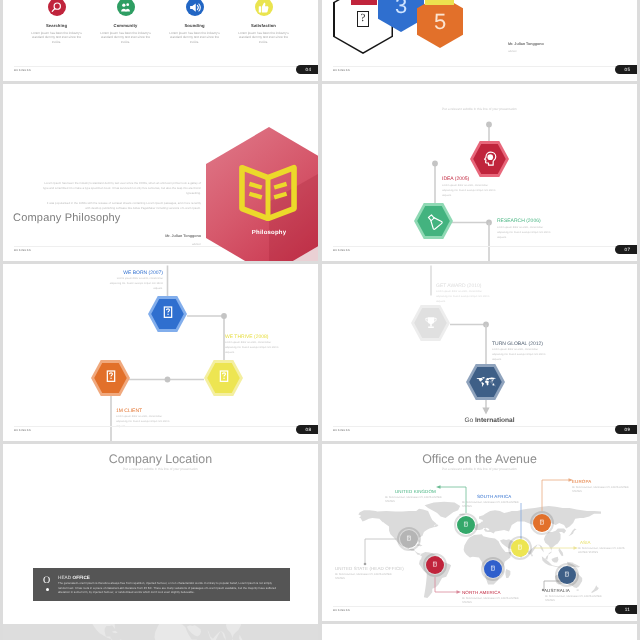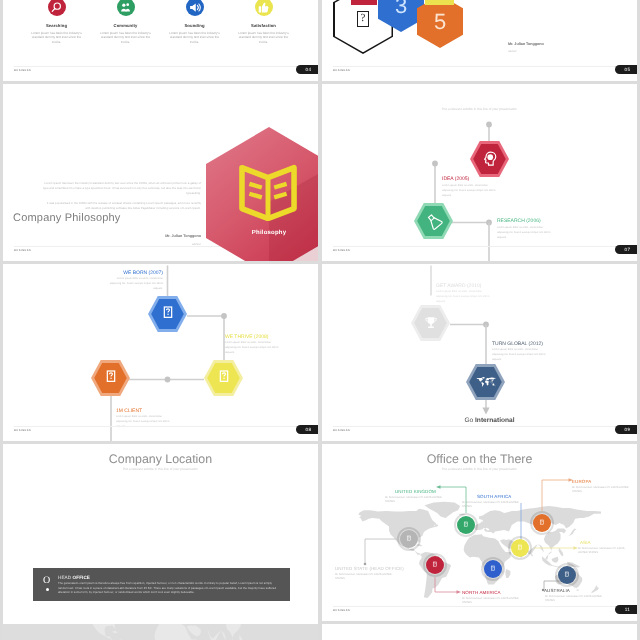--- a/index.html
+++ b/index.html
@@ -376,21 +376,21 @@
       <div class="loc-h"><span>HEAD</span> <b>OFFICE</b></div>
       <div class="loc-b">The generated Lorem Ipsum is therefore always free from repetition, injected humour, or non-characteristic words. Contrary to popular belief, Lorem Ipsum is not simply random text. It has roots in a piece of classical Latin literature from 45 BC. There are many variations of passages of Lorem Ipsum available, but the majority have suffered alteration in some form, by injected humour, or randomised words which don't look even slightly believable.</div>
     </div>
   </div>
   <div class="sep"></div>
   <div class="brand">BUSINESS</div>
   <div class="pagebadge">10</div>
 </div>
 
 <div class="slide s11">
-  <div class="ow-title">Office on the There</div>
+  <div class="ow-title">Office on the Avenue</div>
   <div class="ow-sub">Put a relevant subtitle in this line of your presentation</div>
   <svg class="ow-map" viewBox="0 0 1000 500" preserveAspectRatio="none">
       <path d="M33.3 67.9 38.9 57.1 55.6 46.4 77.8 46.4 102.8 50.0 108.3 53.6 108.3 85.7 125.0 85.7 138.9 103.6 130.6 107.1 116.7 89.3 88.9 85.7 75.0 89.3 58.3 100.0 50.0 103.6 41.7 85.7 36.1 85.7 44.4 75.0Z M108.3 53.6 144.4 50.0 180.6 53.6 208.3 53.6 236.1 50.0 263.9 50.0 275.0 39.3 291.7 42.9 311.1 50.0 322.2 82.1 327.8 96.4 344.4 114.3 333.3 132.1 316.7 139.3 305.6 146.4 294.4 157.1 288.9 175.0 275.0 185.7 277.8 210.7 263.9 192.9 252.8 196.4 238.9 196.4 230.6 207.1 230.6 221.4 236.1 242.9 247.2 242.9 255.6 242.9 258.3 253.6 269.4 271.4 283.3 271.4 283.3 267.9 266.7 260.7 261.1 253.6 244.4 250.0 233.3 242.9 208.3 228.6 194.4 214.3 183.3 200.0 175.0 185.7 161.1 167.9 155.6 150.0 155.6 128.6 136.1 110.7 125.0 92.9 108.3 85.7Z M297.2 21.4 333.3 7.1 375.0 3.6 416.7 7.1 438.9 25.0 430.6 46.4 411.1 57.1 380.6 85.7 361.1 78.6 347.2 60.7 333.3 50.0 311.1 35.7Z M275.0 271.4 288.9 264.3 300.0 257.1 316.7 260.7 327.8 264.3 338.9 271.4 355.6 282.1 361.1 300.0 377.8 310.7 394.4 317.9 402.8 325.0 397.2 342.9 391.7 360.7 383.3 382.1 366.7 389.3 352.8 421.4 341.7 435.7 327.8 442.9 327.8 460.7 316.7 478.6 308.3 489.3 294.4 485.7 297.2 464.3 300.0 442.9 302.8 417.9 305.6 382.1 305.6 364.3 291.7 350.0 280.6 328.6 275.0 317.9 277.8 300.0 283.3 292.9 286.1 278.6Z M452.8 246.4 455.6 225.0 466.7 200.0 475.0 185.7 494.4 171.4 525.0 167.9 530.6 178.6 555.6 185.7 577.8 189.3 591.7 203.6 597.2 217.9 605.6 235.7 619.4 257.1 641.7 257.1 638.9 285.7 616.7 307.1 611.1 335.7 611.1 360.7 597.2 382.1 588.9 400.0 572.2 421.4 550.0 421.4 538.9 382.1 533.3 360.7 525.0 307.1 513.9 285.7 488.9 282.1 477.8 285.7 463.9 271.4 455.6 257.1Z M472.2 171.4 475.0 146.4 494.4 146.4 497.2 125.0 505.6 117.9 511.1 114.3 519.4 110.7 525.0 103.6 530.6 103.6 527.8 96.4 522.2 92.9 513.9 89.3 513.9 78.6 530.6 71.4 538.9 64.3 558.3 50.0 577.8 46.4 597.2 50.0 613.9 60.7 627.8 57.1 644.4 50.0 666.7 50.0 688.9 42.9 708.3 39.3 736.1 35.7 763.9 28.6 791.7 25.0 819.4 28.6 847.2 35.7 875.0 35.7 902.8 42.9 944.4 50.0 972.2 50.0 1000.0 53.6 1000.0 64.3 972.2 64.3 952.8 78.6 930.6 85.7 916.7 85.7 897.2 89.3 888.9 110.7 875.0 128.6 861.1 139.3 852.8 121.4 833.3 110.7 819.4 121.4 800.0 110.7 777.8 114.3 763.9 121.4 741.7 125.0 722.2 117.9 694.4 103.6 666.7 103.6 644.4 121.4 638.9 139.3 633.3 153.6 613.9 146.4 597.2 150.0 577.8 153.6 572.2 164.3 561.1 157.1 550.0 157.1 538.9 153.6 533.3 142.9 538.9 139.3 550.0 150.0 555.6 142.9 544.4 135.7 538.9 139.3 533.3 135.7 527.8 142.9 516.7 146.4 508.3 146.4 500.0 146.4 494.4 128.6 488.9 128.6 488.9 142.9 475.0 164.3Z M486.1 121.4 486.1 107.1 491.7 103.6 494.4 100.0 491.7 92.9 486.1 92.9 483.3 100.0 483.3 110.7 486.1 117.9Z M472.2 114.3 472.2 103.6 483.3 103.6 483.3 114.3Z M777.8 210.7 791.7 225.0 800.0 242.9 802.8 260.7 794.4 267.9 783.3 278.6 777.8 292.9 786.1 296.4 791.7 264.3 800.0 257.1 805.6 235.7 819.4 221.4 827.8 214.3 838.9 192.9 838.9 167.9 833.3 157.1 844.4 157.1 852.8 164.3 861.1 150.0 852.8 139.3 838.9 139.3 827.8 139.3 819.4 150.0 805.6 157.1 791.7 157.1 777.8 175.0 772.2 192.9Z M688.9 214.3 694.4 228.6 700.0 246.4 711.1 267.9 722.2 271.4 727.8 257.1 738.9 235.7 747.2 221.4 755.6 221.4 763.9 228.6 769.4 242.9 772.2 260.7 761.1 242.9 755.6 225.0 744.4 221.4 736.1 228.6 722.2 242.9 713.9 253.6 702.8 242.9 694.4 221.4 686.1 210.7Z M597.2 200.0 605.6 214.3 619.4 228.6 633.3 239.3 644.4 242.9 655.6 235.7 661.1 221.4 658.3 210.7 644.4 200.0 633.3 192.9 622.2 196.4 611.1 192.9Z M861.1 189.3 869.4 178.6 880.6 171.4 888.9 164.3 891.7 153.6 897.2 146.4 902.8 142.9 894.4 139.3 886.1 150.0 877.8 167.9 866.7 182.1Z M763.9 278.6 777.8 292.9 791.7 307.1 805.6 325.0 819.4 328.6 833.3 332.1 847.2 332.1 861.1 328.6 875.0 314.3 888.9 310.7 888.9 328.6 875.0 332.1 855.6 332.1 833.3 335.7 819.4 332.1 805.6 328.6 791.7 325.0 777.8 314.3 766.7 300.0Z M802.8 292.9 816.7 285.7 827.8 282.1 830.6 296.4 825.0 310.7 813.9 310.7 805.6 303.6Z M863.9 307.1 883.3 310.7 902.8 321.4 916.7 332.1 908.3 335.7 891.7 332.1 877.8 328.6 866.7 317.9Z M816.7 378.6 816.7 392.9 822.2 414.3 830.6 421.4 847.2 417.9 861.1 414.3 875.0 425.0 883.3 425.0 891.7 435.7 902.8 439.3 911.1 432.1 916.7 421.4 925.0 403.6 925.0 389.3 911.1 371.4 902.8 357.1 894.4 339.3 880.6 342.9 866.7 342.9 858.3 353.6 847.2 350.0 838.9 360.7 827.8 371.4Z M902.8 446.4 911.1 446.4 911.1 453.6 902.8 453.6Z M980.6 425.0 986.1 435.7 991.7 439.3 986.1 450.0 975.0 457.1 963.9 464.3 961.1 460.7 972.2 446.4 977.8 435.7Z M622.2 342.9 638.9 353.6 638.9 371.4 630.6 389.3 622.2 389.3 619.4 371.4 619.4 357.1Z M433.3 67.9 438.9 64.3 450.0 64.3 461.1 67.9 450.0 71.4 438.9 71.4Z M336.1 132.1 347.2 128.6 352.8 121.4 344.4 117.9 336.1 121.4Z M263.9 221.4 277.8 217.9 288.9 225.0 280.6 228.6 266.7 225.0Z M722.2 267.9 727.8 271.4 727.8 278.6 722.2 278.6Z M833.3 235.7 838.9 246.4 847.2 260.7 850.0 275.0 844.4 278.6 836.1 264.3 830.6 250.0Z" fill="#dbdbdb"></path>
     </svg>
   <svg class="ow-conn" viewBox="0 0 315 177">
     <polyline points="75,95 43,95 43,119" fill="none" stroke="#bcbcbc" stroke-width=".8"></polyline>
     <circle cx="43" cy="120" r="1.3" fill="#a3a3a3"></circle>
     <polyline points="118,43 144,43 144,69" fill="none" stroke="#6cbd94" stroke-width=".8"></polyline>
     <polygon points="114,43 118.5,41.2 118.5,44.8" fill="#6cbd94"></polygon>
     <polyline points="199,59 199,110" fill="none" stroke="#86a9e0" stroke-width=".8"></polyline>

